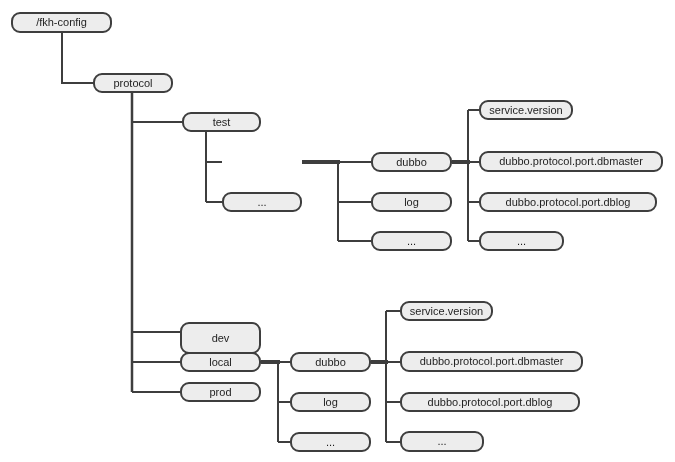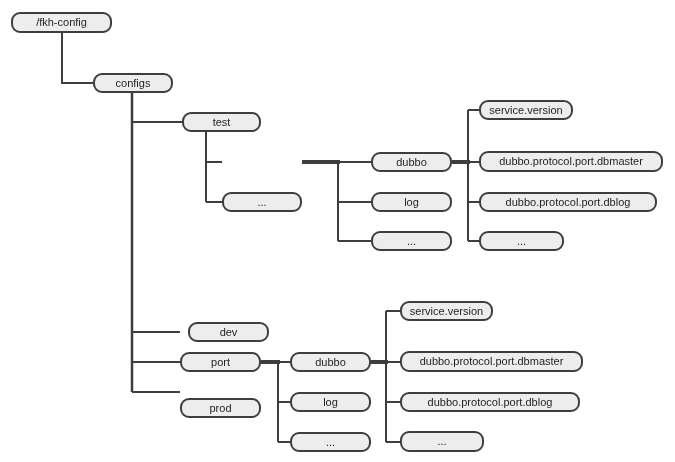--- a/index.html
+++ b/index.html
@@ -69,34 +69,34 @@
     <path d="M278 442 L290 442" stroke-width="2"></path>
     <path d="M371 362 L388 362" stroke-width="4"></path>
     <path d="M386 311 L386 442" stroke-width="2"></path>
     <path d="M386 311 L400 311" stroke-width="2"></path>
     <path d="M386 362 L400 362" stroke-width="2"></path>
     <path d="M386 402 L400 402" stroke-width="2"></path>
     <path d="M386 442 L400 442" stroke-width="2"></path>
   </svg>
 
   <div class="node" style="left:11px;top:12px;width:101px;height:21px">/fkh-config</div>
-  <div class="node" style="left:93px;top:73px;width:80px;height:20px">configs</div>
+  <div class="node" style="left:93px;top:73px;width:80px;height:20px">protocol</div>
   <div class="node" style="left:182px;top:112px;width:79px;height:20px">test</div>
   <div class="node" style="left:222px;top:192px;width:80px;height:20px">...</div>
   <div class="node" style="left:371px;top:152px;width:81px;height:20px">dubbo</div>
   <div class="node" style="left:371px;top:192px;width:81px;height:20px">log</div>
   <div class="node" style="left:371px;top:231px;width:81px;height:20px">...</div>
   <div class="node" style="left:479px;top:100px;width:94px;height:20px">service.version</div>
   <div class="node" style="left:479px;top:151px;width:184px;height:21px">dubbo.protocol.port.dbmaster</div>
   <div class="node" style="left:479px;top:192px;width:178px;height:20px">dubbo.protocol.port.dblog</div>
   <div class="node" style="left:479px;top:231px;width:85px;height:20px">...</div>
 
-  <div class="node" style="left:188px;top:322px;width:81px;height:20px">dev</div>
-  <div class="node" style="left:180px;top:352px;width:81px;height:20px">port</div>
-  <div class="node" style="left:180px;top:398px;width:81px;height:20px">prod</div>
+  <div class="node" style="left:180px;top:322px;width:81px;height:32px">dev</div>
+  <div class="node" style="left:180px;top:352px;width:81px;height:20px">local</div>
+  <div class="node" style="left:180px;top:382px;width:81px;height:20px">prod</div>
   <div class="node" style="left:290px;top:352px;width:81px;height:20px">dubbo</div>
   <div class="node" style="left:290px;top:392px;width:81px;height:20px">log</div>
   <div class="node" style="left:290px;top:432px;width:81px;height:20px">...</div>
   <div class="node" style="left:400px;top:301px;width:93px;height:20px">service.version</div>
   <div class="node" style="left:400px;top:351px;width:183px;height:21px">dubbo.protocol.port.dbmaster</div>
   <div class="node" style="left:400px;top:392px;width:180px;height:20px">dubbo.protocol.port.dblog</div>
   <div class="node" style="left:400px;top:431px;width:84px;height:21px">...</div>
 
 </div>
 

